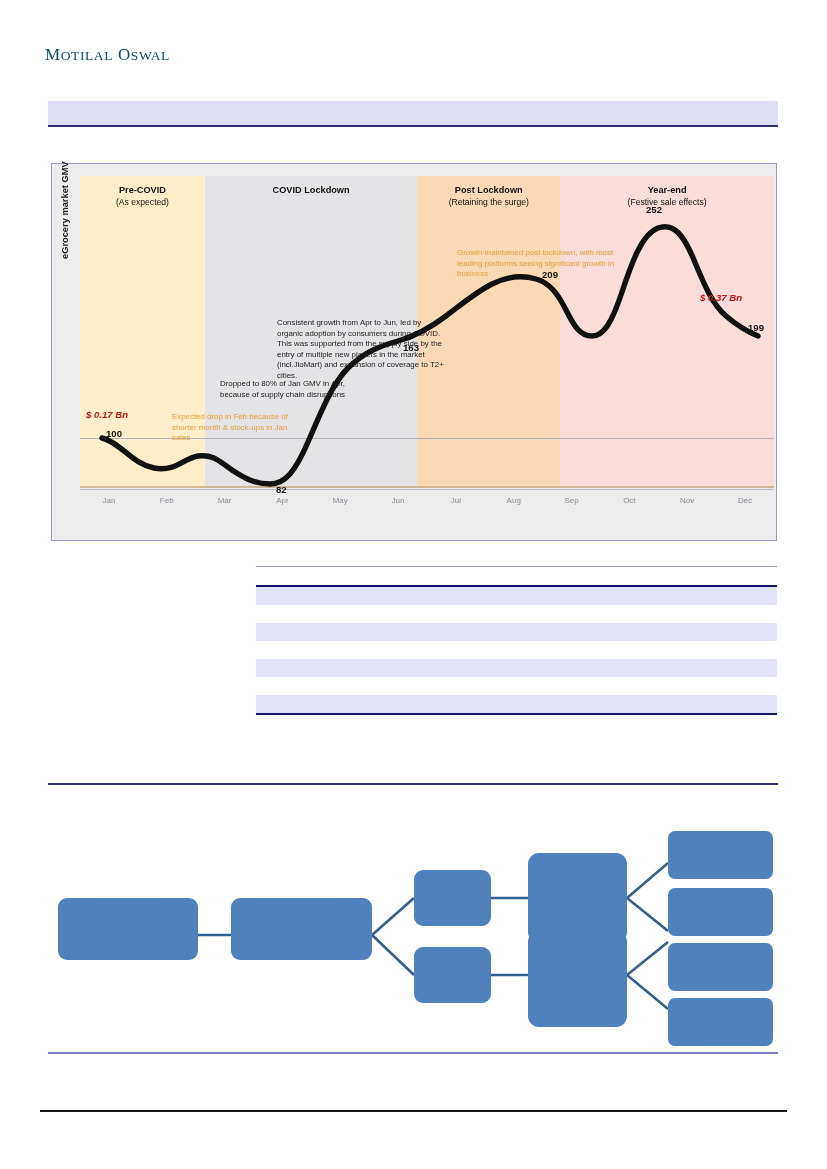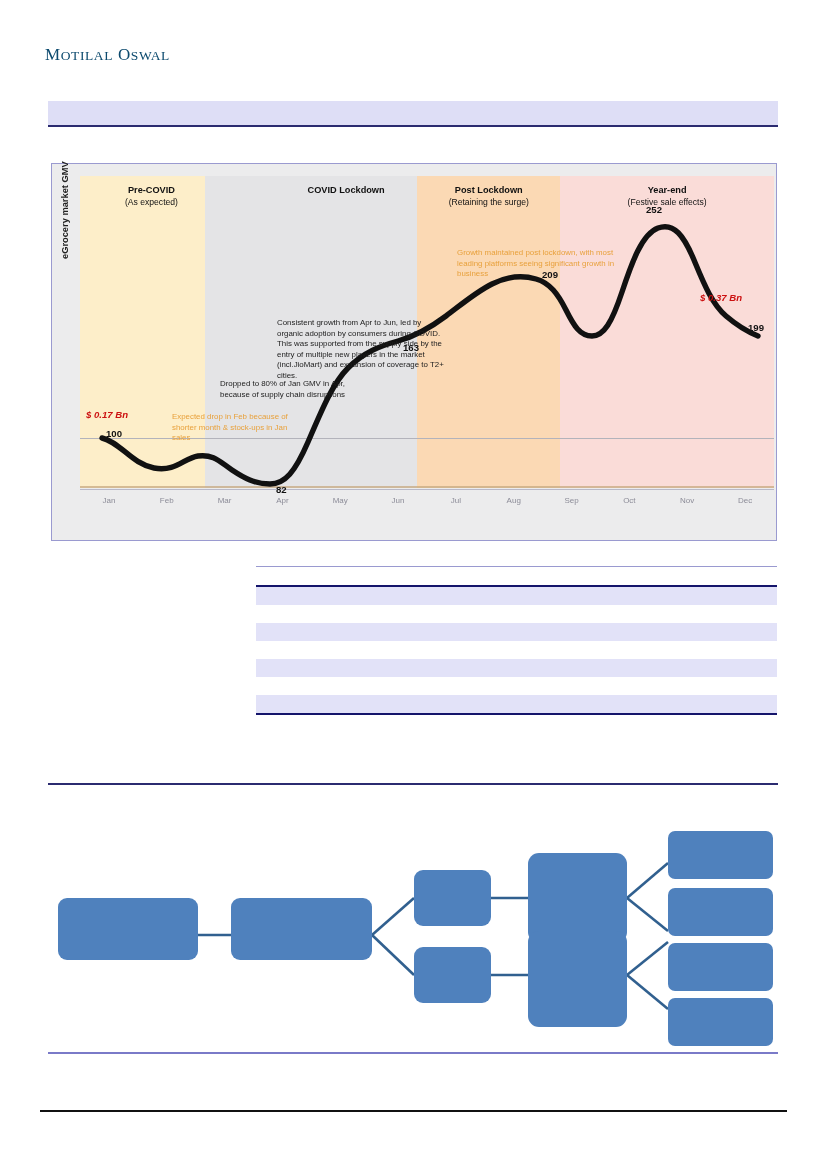--- a/index.html
+++ b/index.html
@@ -140,25 +140,25 @@
 
   <div class="chart-plot">
 
     <div class="bands">
       <div class="band band-pre"></div>
       <div class="band band-lock"></div>
       <div class="band band-post"></div>
       <div class="band band-year"></div>
     </div>
 
-    <div class="band-title" style="left:0%;width:18%;margin-left:9px;">
+    <div class="band-title" style="left:0%;width:18%;">
       <b>Pre-COVID</b><br>
       <span>(As expected)</span>
     </div>
-    <div class="band-title" style="left:18%;width:30.6%;padding-left:35px;">
+    <div class="band-title" style="left:18%;width:30.6%;">
       <b>COVID Lockdown</b><br>
     </div>
     <div class="band-title" style="left:48.6%;width:20.6%;">
       <b>Post Lockdown</b><br>
       <span>(Retaining the surge)</span>
     </div>
     <div class="band-title" style="left:69.2%;width:30.8%;">
       <b>Year-end</b><br>
       <span>(Festive sale effects)</span>
     </div>

